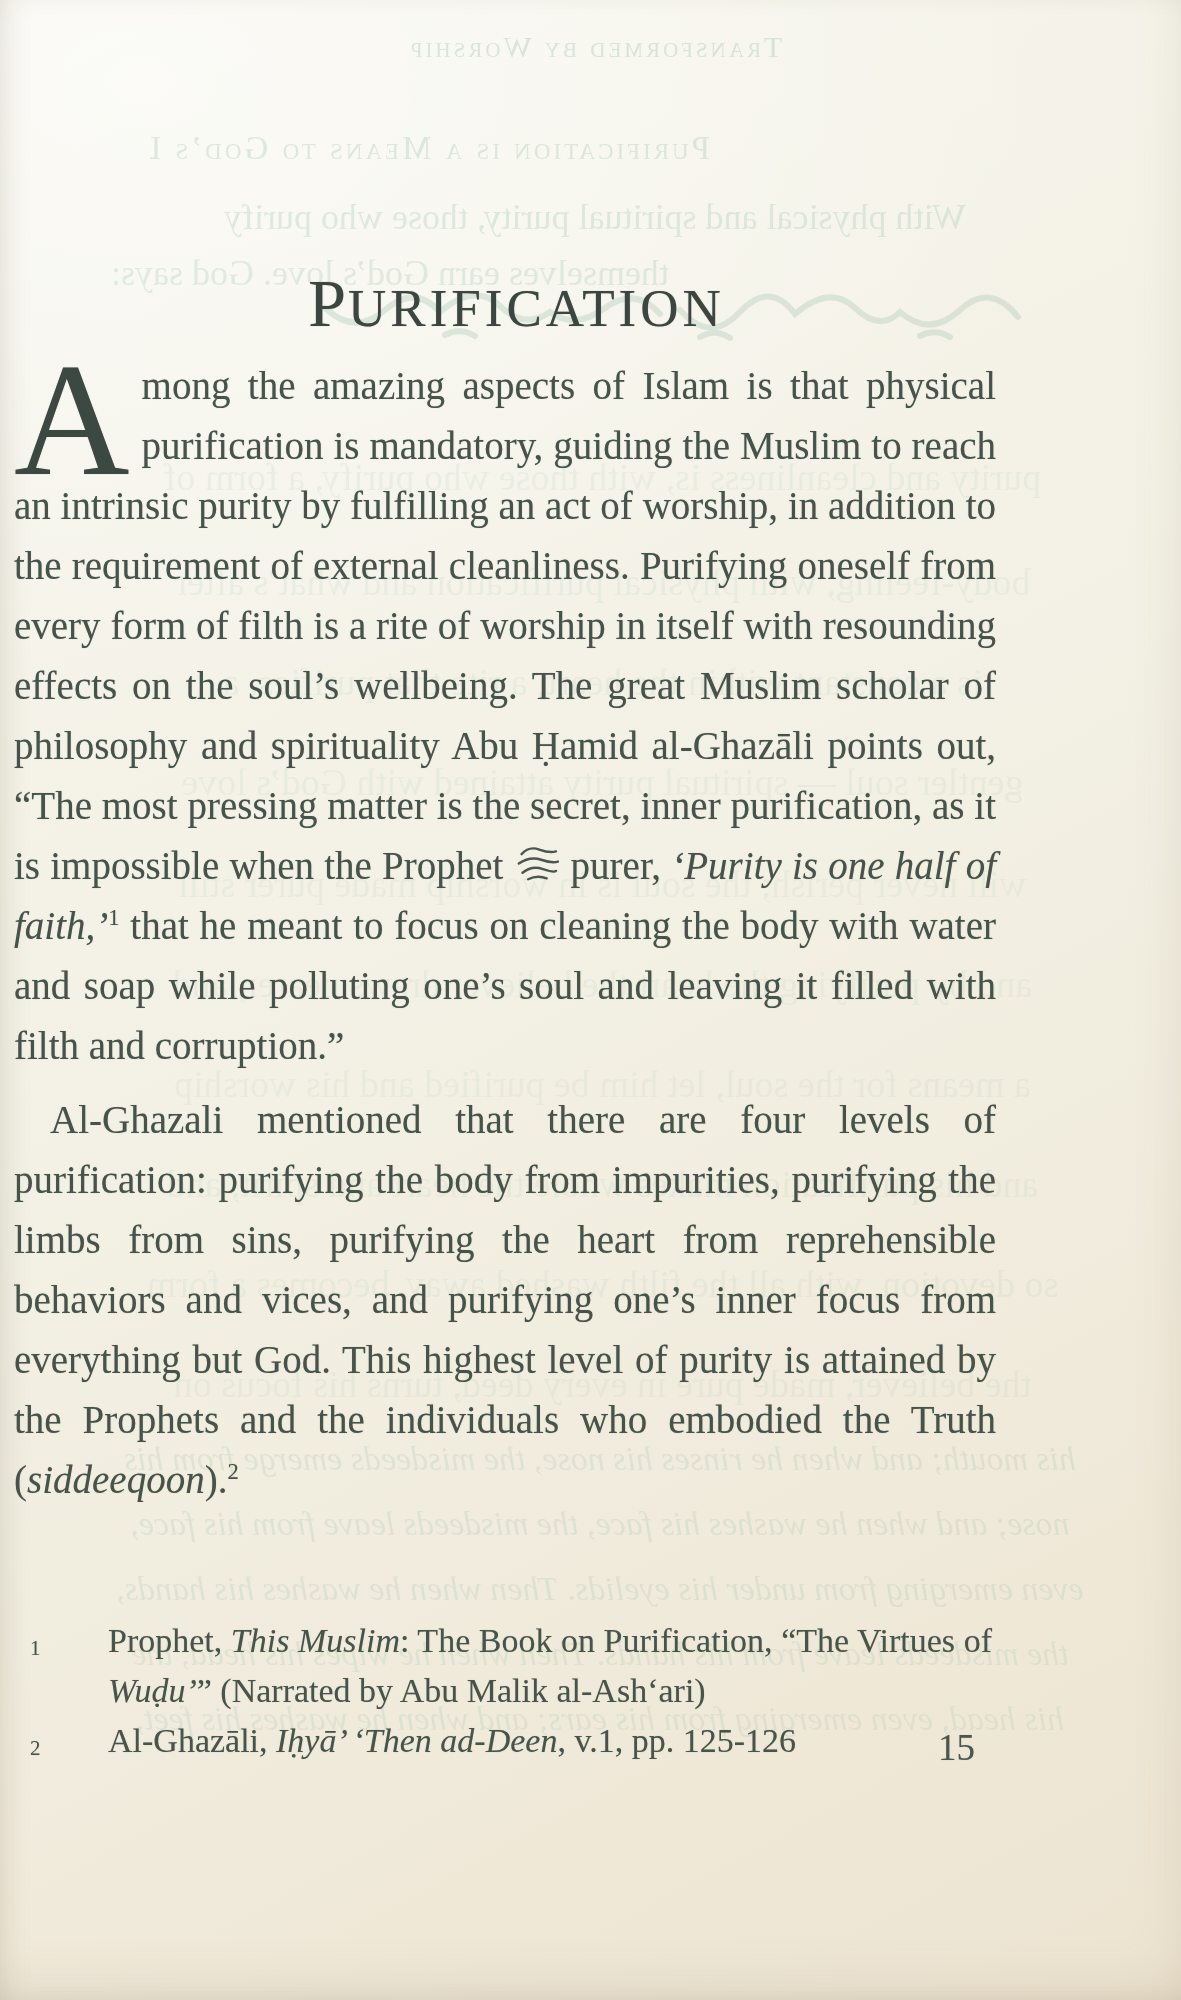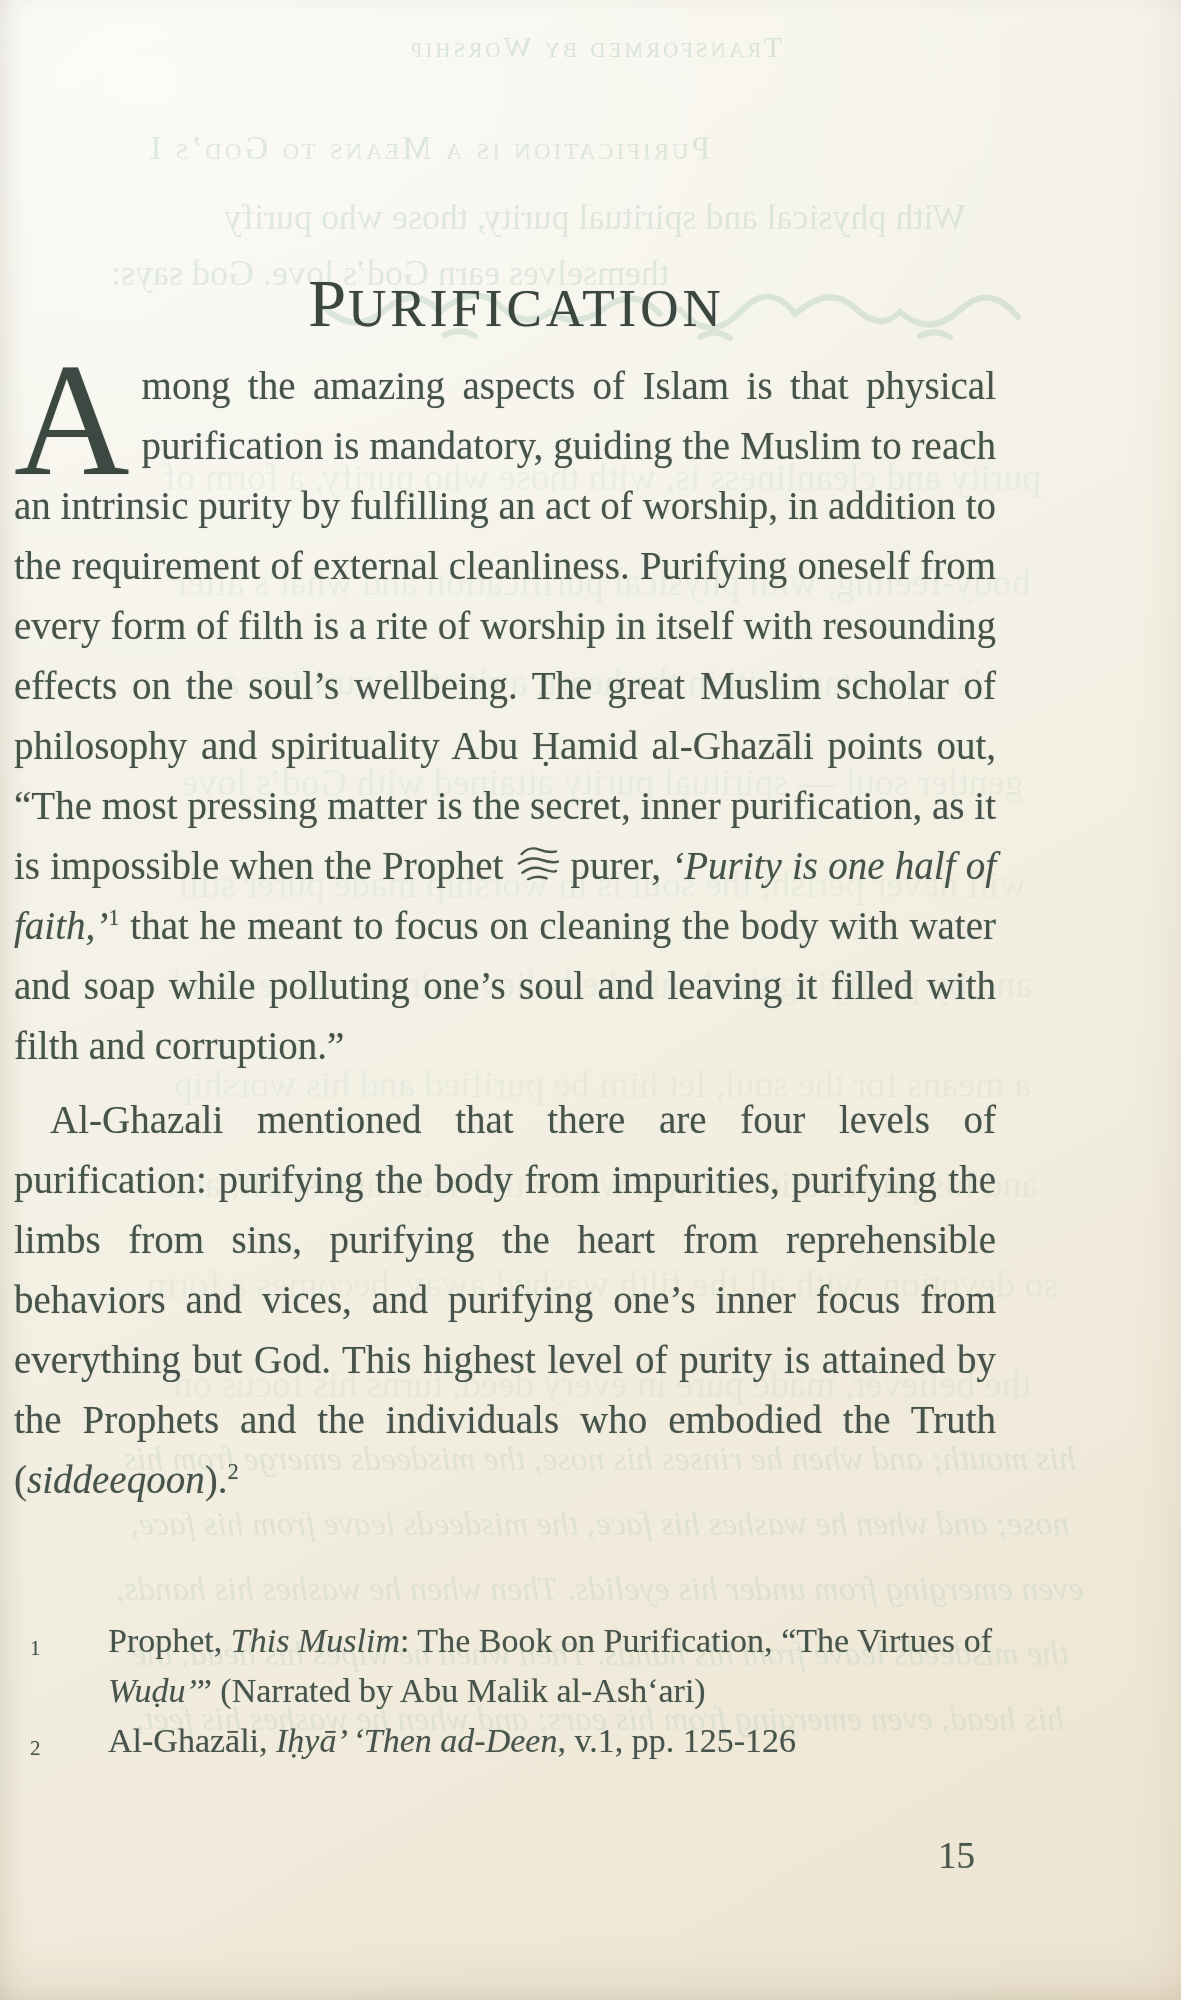--- a/index.html
+++ b/index.html
@@ -53,21 +53,21 @@
 
   .footnotes{
     position:absolute;top:1616px;left:26px;width:966px;
     font-size:34px;line-height:50px;color:#47544c;
     text-shadow:0 0 1px rgba(64,80,70,.3);
   }
   .fn{position:relative;padding-left:82px;text-align:justify;}
   .fn-marker{position:absolute;left:4px;top:7px;font-size:21px;}
 
   .page-number{
-    position:absolute;top:1834px;left:938px;
+    position:absolute;top:1726px;left:938px;
     font-size:37px;color:#4a574f;text-shadow:0 0 1px rgba(64,80,70,.3);
   }
 </style>
 </head>
 <body>
 
 <div class="page">
 
   <div class="bleed-layer">
       <div class="bleed caps" style="top: 30px; left: 380px; width: 430px; font-size: 30px; opacity: 0.34;">Transformed by Worship</div>

